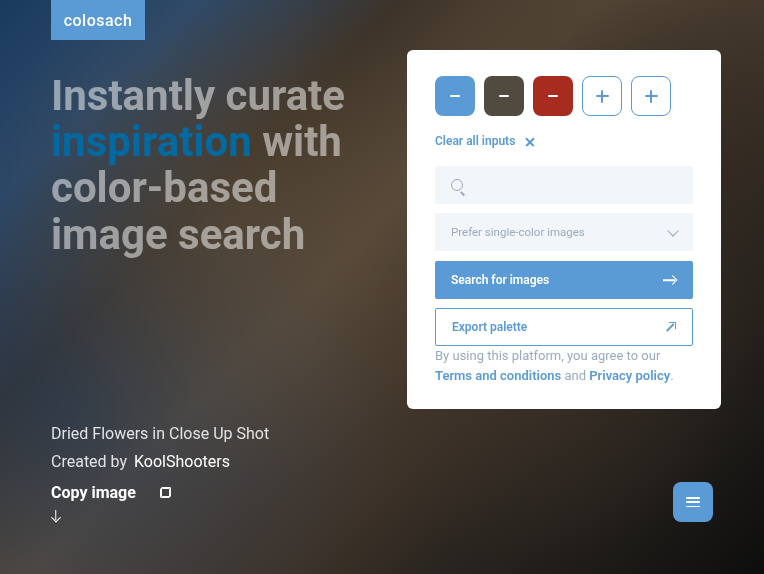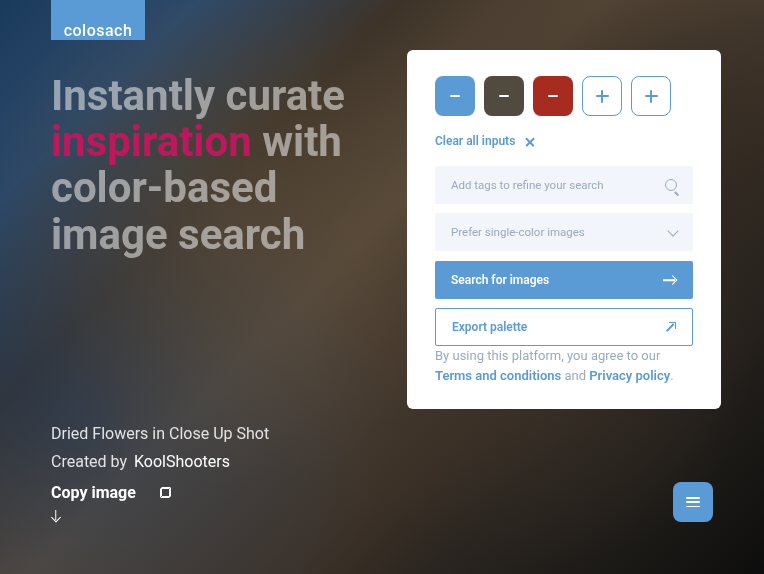--- a/index.html
+++ b/index.html
@@ -1,22 +1,22 @@
 <!DOCTYPE html>
 <html><head>
   <meta charset="utf-8">
   <style>
     *{margin:0;padding:0;box-sizing:border-box}
     body{font-family:-apple-system,BlinkMacSystemFont,'Segoe UI',Roboto,sans-serif;width:764px;height:574px;overflow:hidden;position:relative}
     .bg{position:absolute;inset:0;background:linear-gradient(135deg,#1a3a5c 0%,#2d4a6b 15%,#3d3328 30%,#5a4b3a 45%,#4a3d30 55%,#3d3228 65%,#2a2520 75%,#1a1815 90%,#0d0d0d 100%);z-index:0}
     .bg::before{content:'';position:absolute;inset:0;background:radial-gradient(circle at 30% 40%,rgba(90,75,56,0.6) 0%,transparent 40%),radial-gradient(circle at 70% 60%,rgba(61,50,40,0.7) 0%,transparent 35%),radial-gradient(circle at 85% 30%,rgba(45,38,30,0.8) 0%,transparent 30%),radial-gradient(circle at 10% 70%,rgba(26,58,100,0.5) 0%,transparent 40%)}
-    .logo{position:absolute;top:0;left:51px;width:94px;height:40px;background:#5b9bd5;display:flex;align-items:flex-end;justify-content:center;z-index:2}
+    .logo{position:absolute;top:0;left:51px;width:94px;height:40px;background:#5b9bd5;display:flex;align-items:center;justify-content:center;z-index:2}
     .logo-text{color:#fff;font-size:16px;font-weight:500;letter-spacing:0.5px}
     .heading{position:absolute;top:73px;left:51px;width:340px;font-size:42px;font-weight:700;line-height:1.1;color:rgba(255,255,255,0.5);z-index:2}
-    .heading .highlight{color:#be185d}
+    .heading .highlight{color:#0369a1}
     .panel{position:absolute;top:50px;right:43px;width:314px;background:#fff;border-radius:6px;padding:26px 28px 24px;z-index:3}
     .swatches{display:flex;gap:9px;margin-bottom:18px}
     .swatch{width:40px;height:40px;border-radius:8px;display:flex;align-items:center;justify-content:center;cursor:pointer}
     .swatch.empty{border:1.5px solid #5b9bd5;background:#fff}
     .swatch-minus{width:10px;height:2px;background:#fff;border-radius:1px}
     .swatch-plus{position:relative;width:13px;height:13px}
     .swatch-plus::before,.swatch-plus::after{content:'';position:absolute;background:#5b9bd5;border-radius:1px}
     .swatch-plus::before{left:50%;top:0;width:2px;height:100%;transform:translateX(-50%)}
     .swatch-plus::after{top:50%;left:0;height:2px;width:100%;transform:translateY(-50%)}
     .clear-row{display:flex;align-items:center;gap:10px;color:#5b9bd5;font-size:12px;font-weight:600;margin-bottom:18px;cursor:pointer}
@@ -87,21 +87,20 @@
         <div class="swatch-plus"></div>
       </div>
   </div>
 
   <div class="clear-row">
     <span>Clear all inputs</span>
     <span class="x-icon"></span>
   </div>
 
   <div class="input-box">
-    <span>Add tags to refine your search</span>
     <span class="search-glyph"></span>
   </div>
 
   <div class="input-box last">
     <span>Prefer single-color images</span>
     <span class="chevron"></span>
   </div>
 
   <div class="btn btn-primary">
     <span>Search for images</span>

